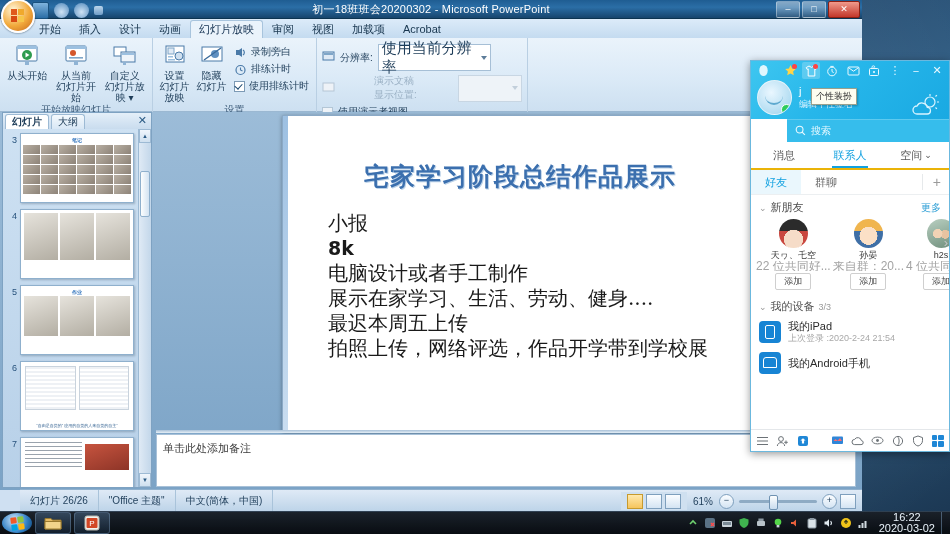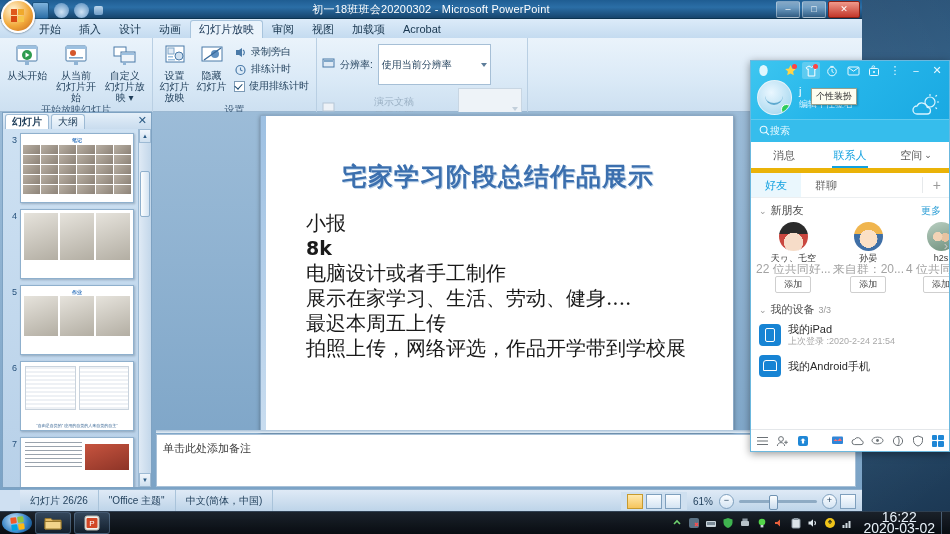--- a/index.html
+++ b/index.html
@@ -69,22 +69,22 @@
   .smallitems{display:flex;flex-direction:column;gap:3px;padding:3px 2px 0 2px;}
   .smallrow{display:flex;align-items:center;gap:4px;font-size:10px;color:#1d3c58;white-space:nowrap;}
   .smallrow .mi{width:13px;height:13px;flex:0 0 13px;}
   .chk{width:9px;height:9px;border:1px solid #7c9ab5;background:#fff;display:inline-block;
     position:relative;}
   .chk.on:after{content:"";position:absolute;left:1px;top:0px;width:4px;height:6px;
     border:solid #17456d;border-width:0 1.5px 1.5px 0;transform:rotate(42deg);}
   .fieldrow{display:flex;align-items:center;gap:5px;margin-bottom:3px;font-size:10px;color:#1d3c58;}
   .fieldrow.dim{color:#9ab0c4;gap:39px;}
   .combo{width:105px;height:15px;border:1px solid #a6bfd6;background:#fff;
-    display:flex;align-items:center;justify-content:space-between;padding:12px 3px;
-    font-size:10px;color:#1d3c58;}
+    display:flex;align-items:center;justify-content:space-between;padding:5px 3px;
+    font-size:15px;color:#1d3c58;}
   .combo.dim{background:#eef3f8;border-color:#c8d6e3;color:#b0c0cf;}
   .caret{width:0;height:0;border-left:3px solid transparent;border-right:3px solid transparent;
     border-top:4px solid #5d7d9a;}
 
   
   .workspace{position:absolute;left:0;top:112px;right:0;bottom:22px;
     background:linear-gradient(180deg,#9cbcd8,#7ba3c6);}
   
   .pane{position:absolute;left:2px;top:0;width:148px;bottom:2px;
     background:linear-gradient(180deg,#cfe2f3,#b7d0e8);
@@ -118,21 +118,21 @@
   .thumb .art .col .tx{flex:1;background:repeating-linear-gradient(180deg,#9aa3ad 0 1px,#fff 1px 4px);}
   .pane-scroll{position:absolute;right:0;top:16px;bottom:0;width:12px;
     background:linear-gradient(90deg,#dfeaf5,#c3d7ea);border-left:1px solid #9dbad4;}
   .sb-up,.sb-dn{height:12px;background:linear-gradient(180deg,#f0f6fc,#cfe0ef);
     border:1px solid #9dbad4;display:flex;align-items:center;justify-content:center;font-size:6px;color:#2b5b85;}
   .sb-thumb{position:absolute;left:1px;right:1px;top:42px;height:44px;border:1px solid #8fb0cd;
     background:linear-gradient(90deg,#fdfefe,#d3e3f2);border-radius:2px;}
 
   
   .slide-area{position:absolute;left:152px;right:2px;top:0;bottom:2px;}
-  .slide{position:absolute;left:108px;top:3px;width:472px;height:315px;background:#fff;
+  .slide{position:absolute;left:130px;top:3px;width:472px;height:315px;background:#fff;
     border:1px solid #8aa9c6;box-shadow:0 1px 4px rgba(0,0,0,.35);overflow:hidden;}
   .slide:before{content:"";position:absolute;left:0;top:0;bottom:0;width:5px;
     background:linear-gradient(180deg,#9dc0e2,#c9ddf0);}
   .slide-title{text-align:center;margin:44px 10px 0 12px;font-size:25px;font-weight:bold;
     color:#3b6fae;font-family:"DejaVu Sans","Liberation Sans",sans-serif;
     text-shadow:1px 1px 0 #bcd2e8;white-space:nowrap;letter-spacing:1px;}
   .slide-body{margin:18px 16px 0 45px;font-size:20px;line-height:25px;color:#1a1a1a;
     font-family:"DejaVu Serif","Liberation Serif",serif;white-space:nowrap;}
   .slide-body .bk{font-weight:bold;font-family:"DejaVu Sans","Liberation Sans",sans-serif;font-size:19px;}
   .notes{position:absolute;left:4px;right:4px;top:322px;bottom:1px;background:#fff;
@@ -177,24 +177,24 @@
   .qq-av:after{content:"";position:absolute;left:7px;top:12px;width:18px;height:10px;
     border-bottom:2px solid #5fa9cf;border-radius:0 0 12px 12px;}
   .qq-online{position:absolute;right:-1px;bottom:-1px;width:9px;height:9px;border-radius:50%;
     background:#2ecc5a;border:1.5px solid #fff;}
   .qq-names{margin-left:7px;line-height:13px;}
   .qq-nick{color:#fff;font-size:11px;}
   .qq-sig{color:#d9f2ff;font-size:9px;}
   .qq-tip{position:absolute;left:60px;top:8px;background:#fdfdf0;border:1px solid #9aa08c;
     font-size:9px;color:#2c2c2c;padding:1px 4px;box-shadow:1px 1px 2px rgba(0,0,0,.25);z-index:3;}
   .qq-weather{position:absolute;right:8px;top:14px;width:30px;height:26px;color:#d9f4ff;}
-  .qq-search{height:22px;background:#36bdec;display:flex;align-items:center;padding:0 8px;
-    border-top:1px solid rgba(255,255,255,.2);}
+  .qq-search{height:22px;background:#36bdec;display:flex;align-items:center;gap:5px;padding:0 8px;
+    border-top:1px solid rgba(255,255,255,.2);margin-left:36px;}
   .qq-search .txt{color:#e7f9ff;font-size:10px;}
-  .qq-tabs{height:26px;display:flex;border-bottom:5px solid #eab308;background:#fff;}
+  .qq-tabs{height:26px;display:flex;border-bottom:2px solid #eab308;background:#fff;}
   .qq-tab{flex:1;display:flex;align-items:center;justify-content:center;gap:2px;
     font-size:11px;color:#585858;position:relative;}
   .qq-tab.active{color:#12a1e0;}
   .qq-tab.active:after{content:"";position:absolute;left:22%;right:22%;bottom:0;height:2px;background:#12a1e0;}
   .qq-sub{height:24px;display:flex;align-items:center;border-bottom:1px solid #eceff1;background:#fff;}
   .qq-chip{height:24px;line-height:24px;padding:0 14px;font-size:11px;color:#666;}
   .qq-chip.active{color:#12a1e0;background:#eaf7fd;}
   .qq-plus{margin-left:auto;margin-right:8px;color:#9a9a9a;font-size:14px;border-left:1px solid #e6e9eb;padding-left:10px;}
   .qq-sec{display:flex;align-items:center;padding:5px 8px 2px;font-size:11px;color:#4d4d4d;}
   .qq-sec .cv{color:#9a9a9a;font-size:9px;margin-right:4px;}
@@ -236,21 +236,21 @@
     background:radial-gradient(circle at 40% 35%,#cfe9ff,#2f7fc4 60%,#0d3d6b);
     display:flex;align-items:center;justify-content:center;}
   .tb-flag{width:13px;height:13px;display:grid;grid-template-columns:1fr 1fr;grid-template-rows:1fr 1fr;gap:1px;transform:rotate(-8deg);}
   .tb-flag i{display:block;border-radius:1px;}
   .tb-item{width:34px;height:20px;margin-left:3px;border:1px solid rgba(160,200,240,.28);
     border-radius:3px;background:linear-gradient(180deg,rgba(120,170,220,.28),rgba(40,70,105,.30));
     display:flex;align-items:center;justify-content:center;}
   .tb-sp{flex:1;}
   .tray{display:flex;align-items:center;gap:5px;padding-right:4px;}
   .tray .ti{width:12px;height:12px;}
-  .tb-clock{color:#e9f2fa;font-size:14px;line-height:11px;text-align:center;padding:0 6px;}
+  .tb-clock{color:#e9f2fa;font-size:11px;line-height:11px;text-align:center;padding:0 6px;}
   .tb-show{width:8px;height:22px;border-left:1px solid rgba(150,190,230,.4);}
 </style>
 </head>
 <body>
 
 <div id="desktop"></div>
 
 <div id="ppt">
 
   <div class="titlebar">

